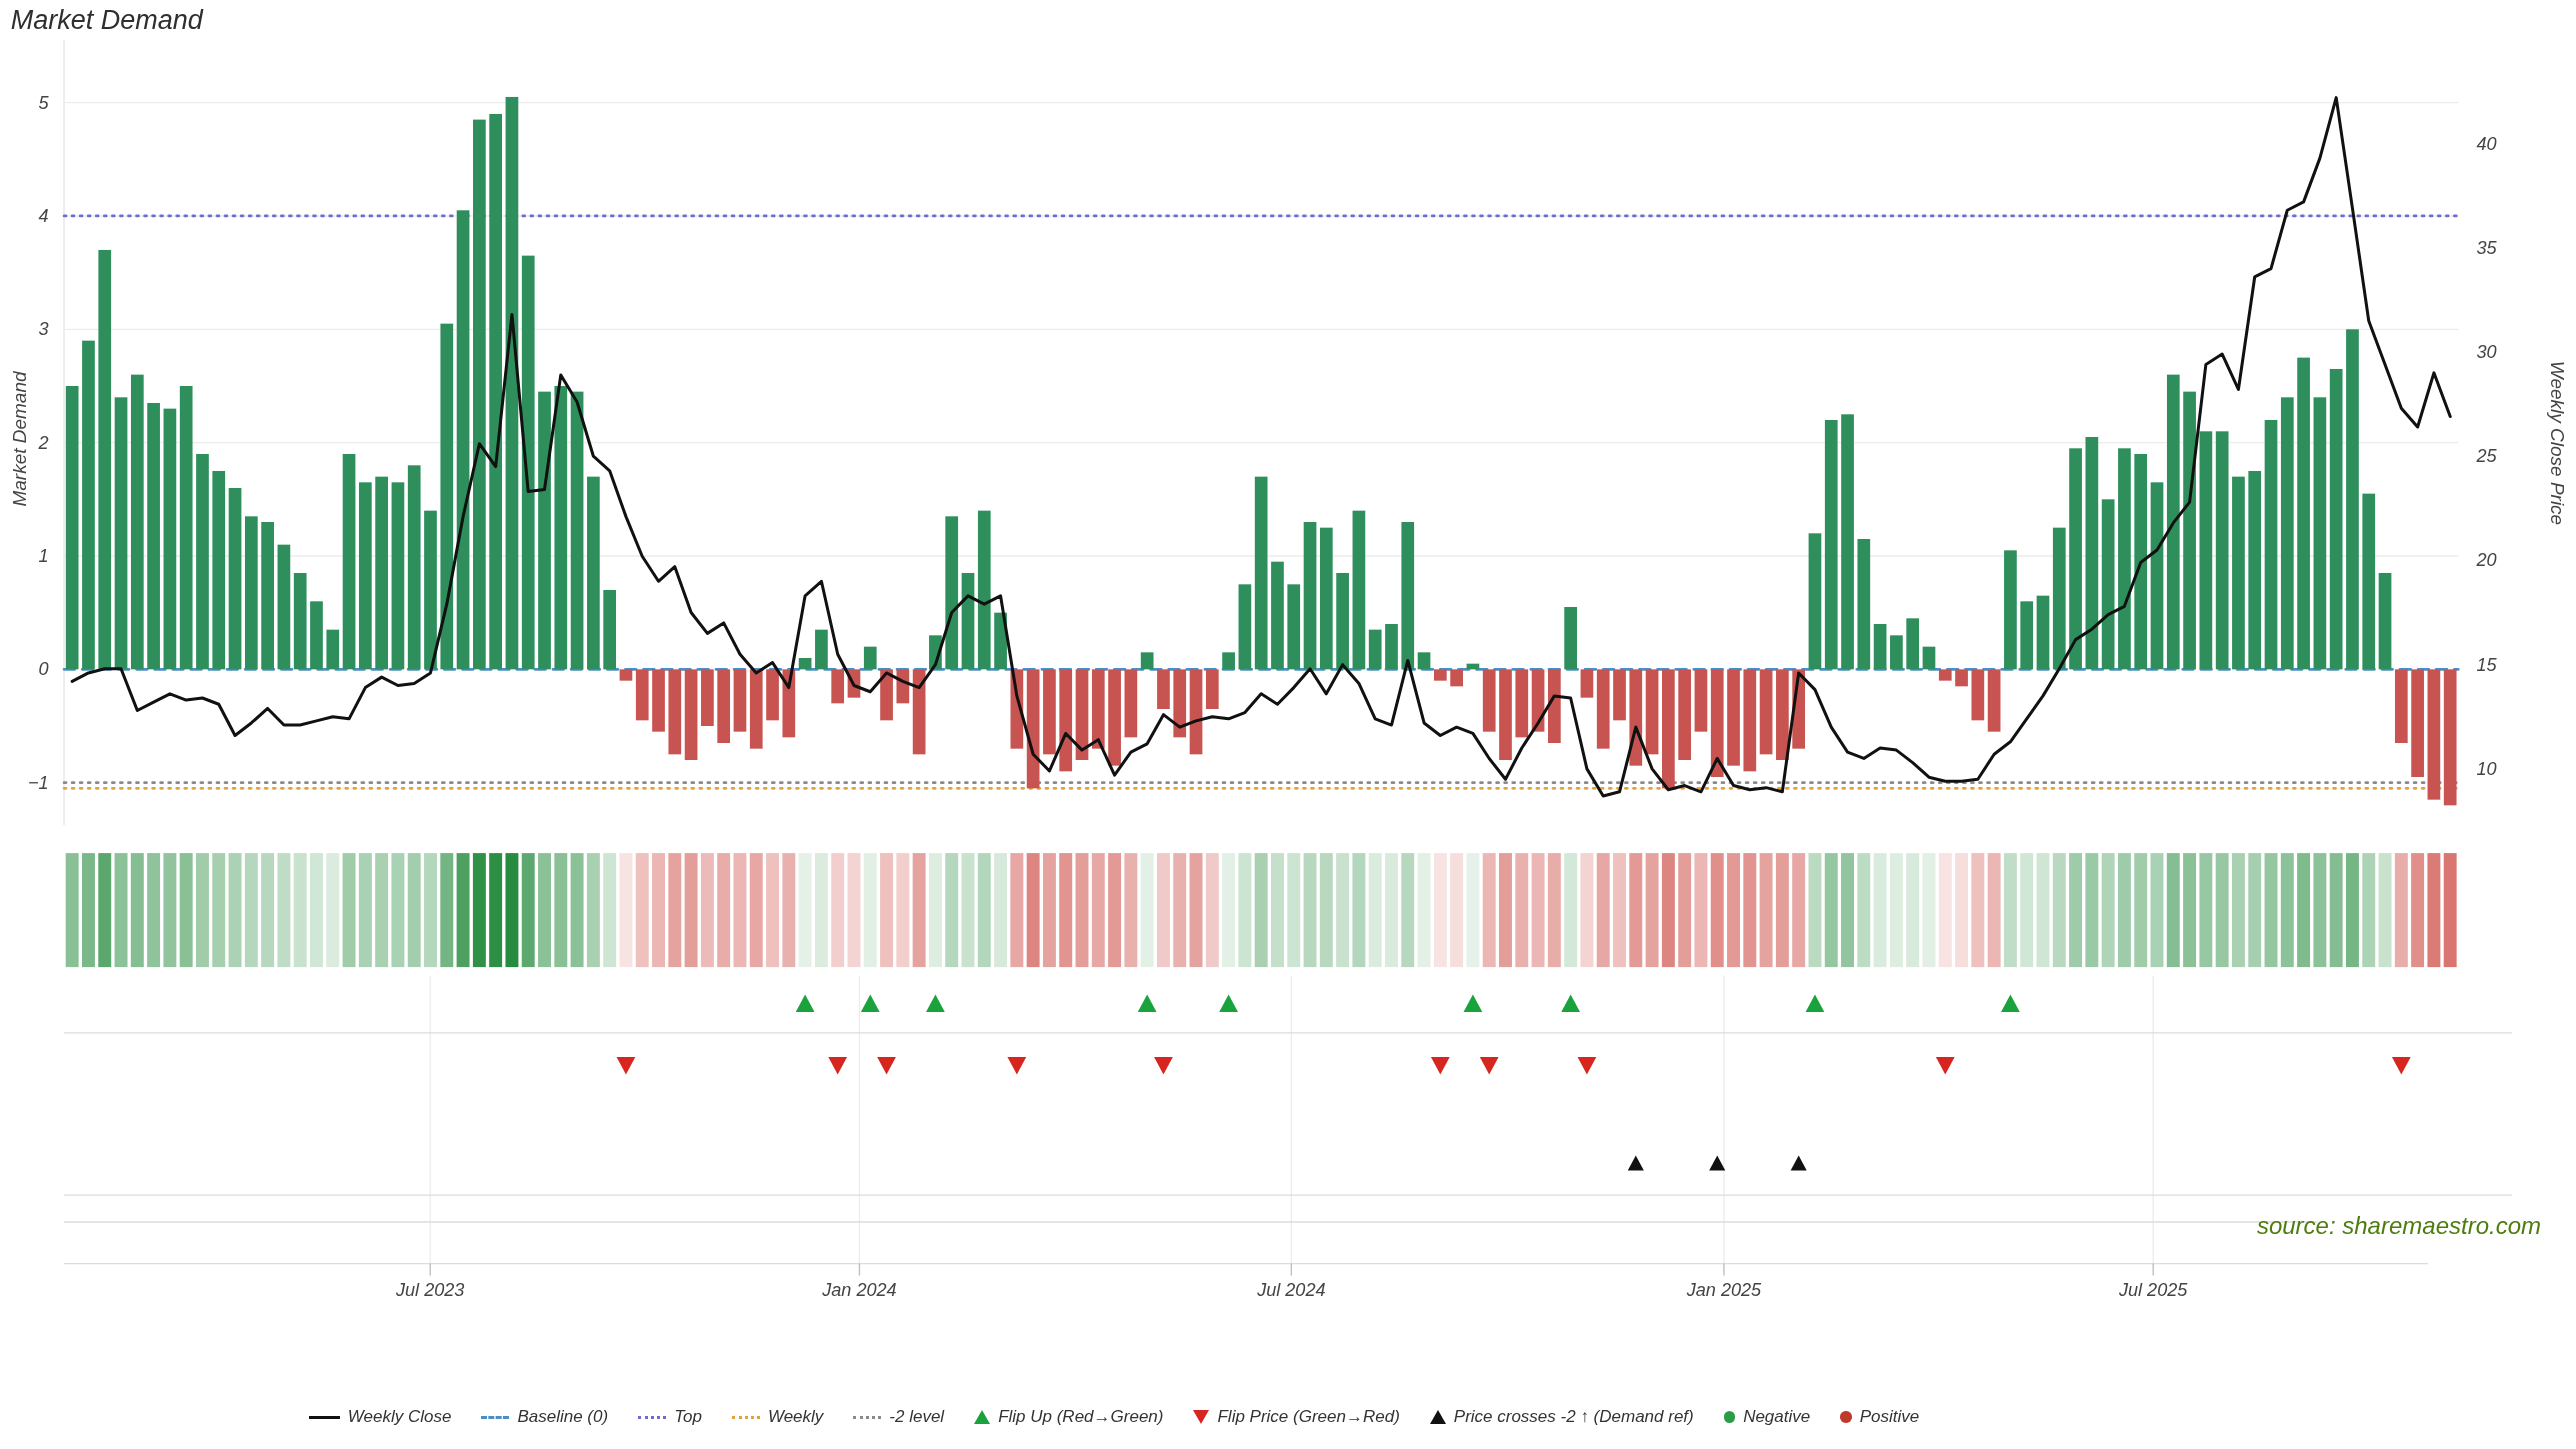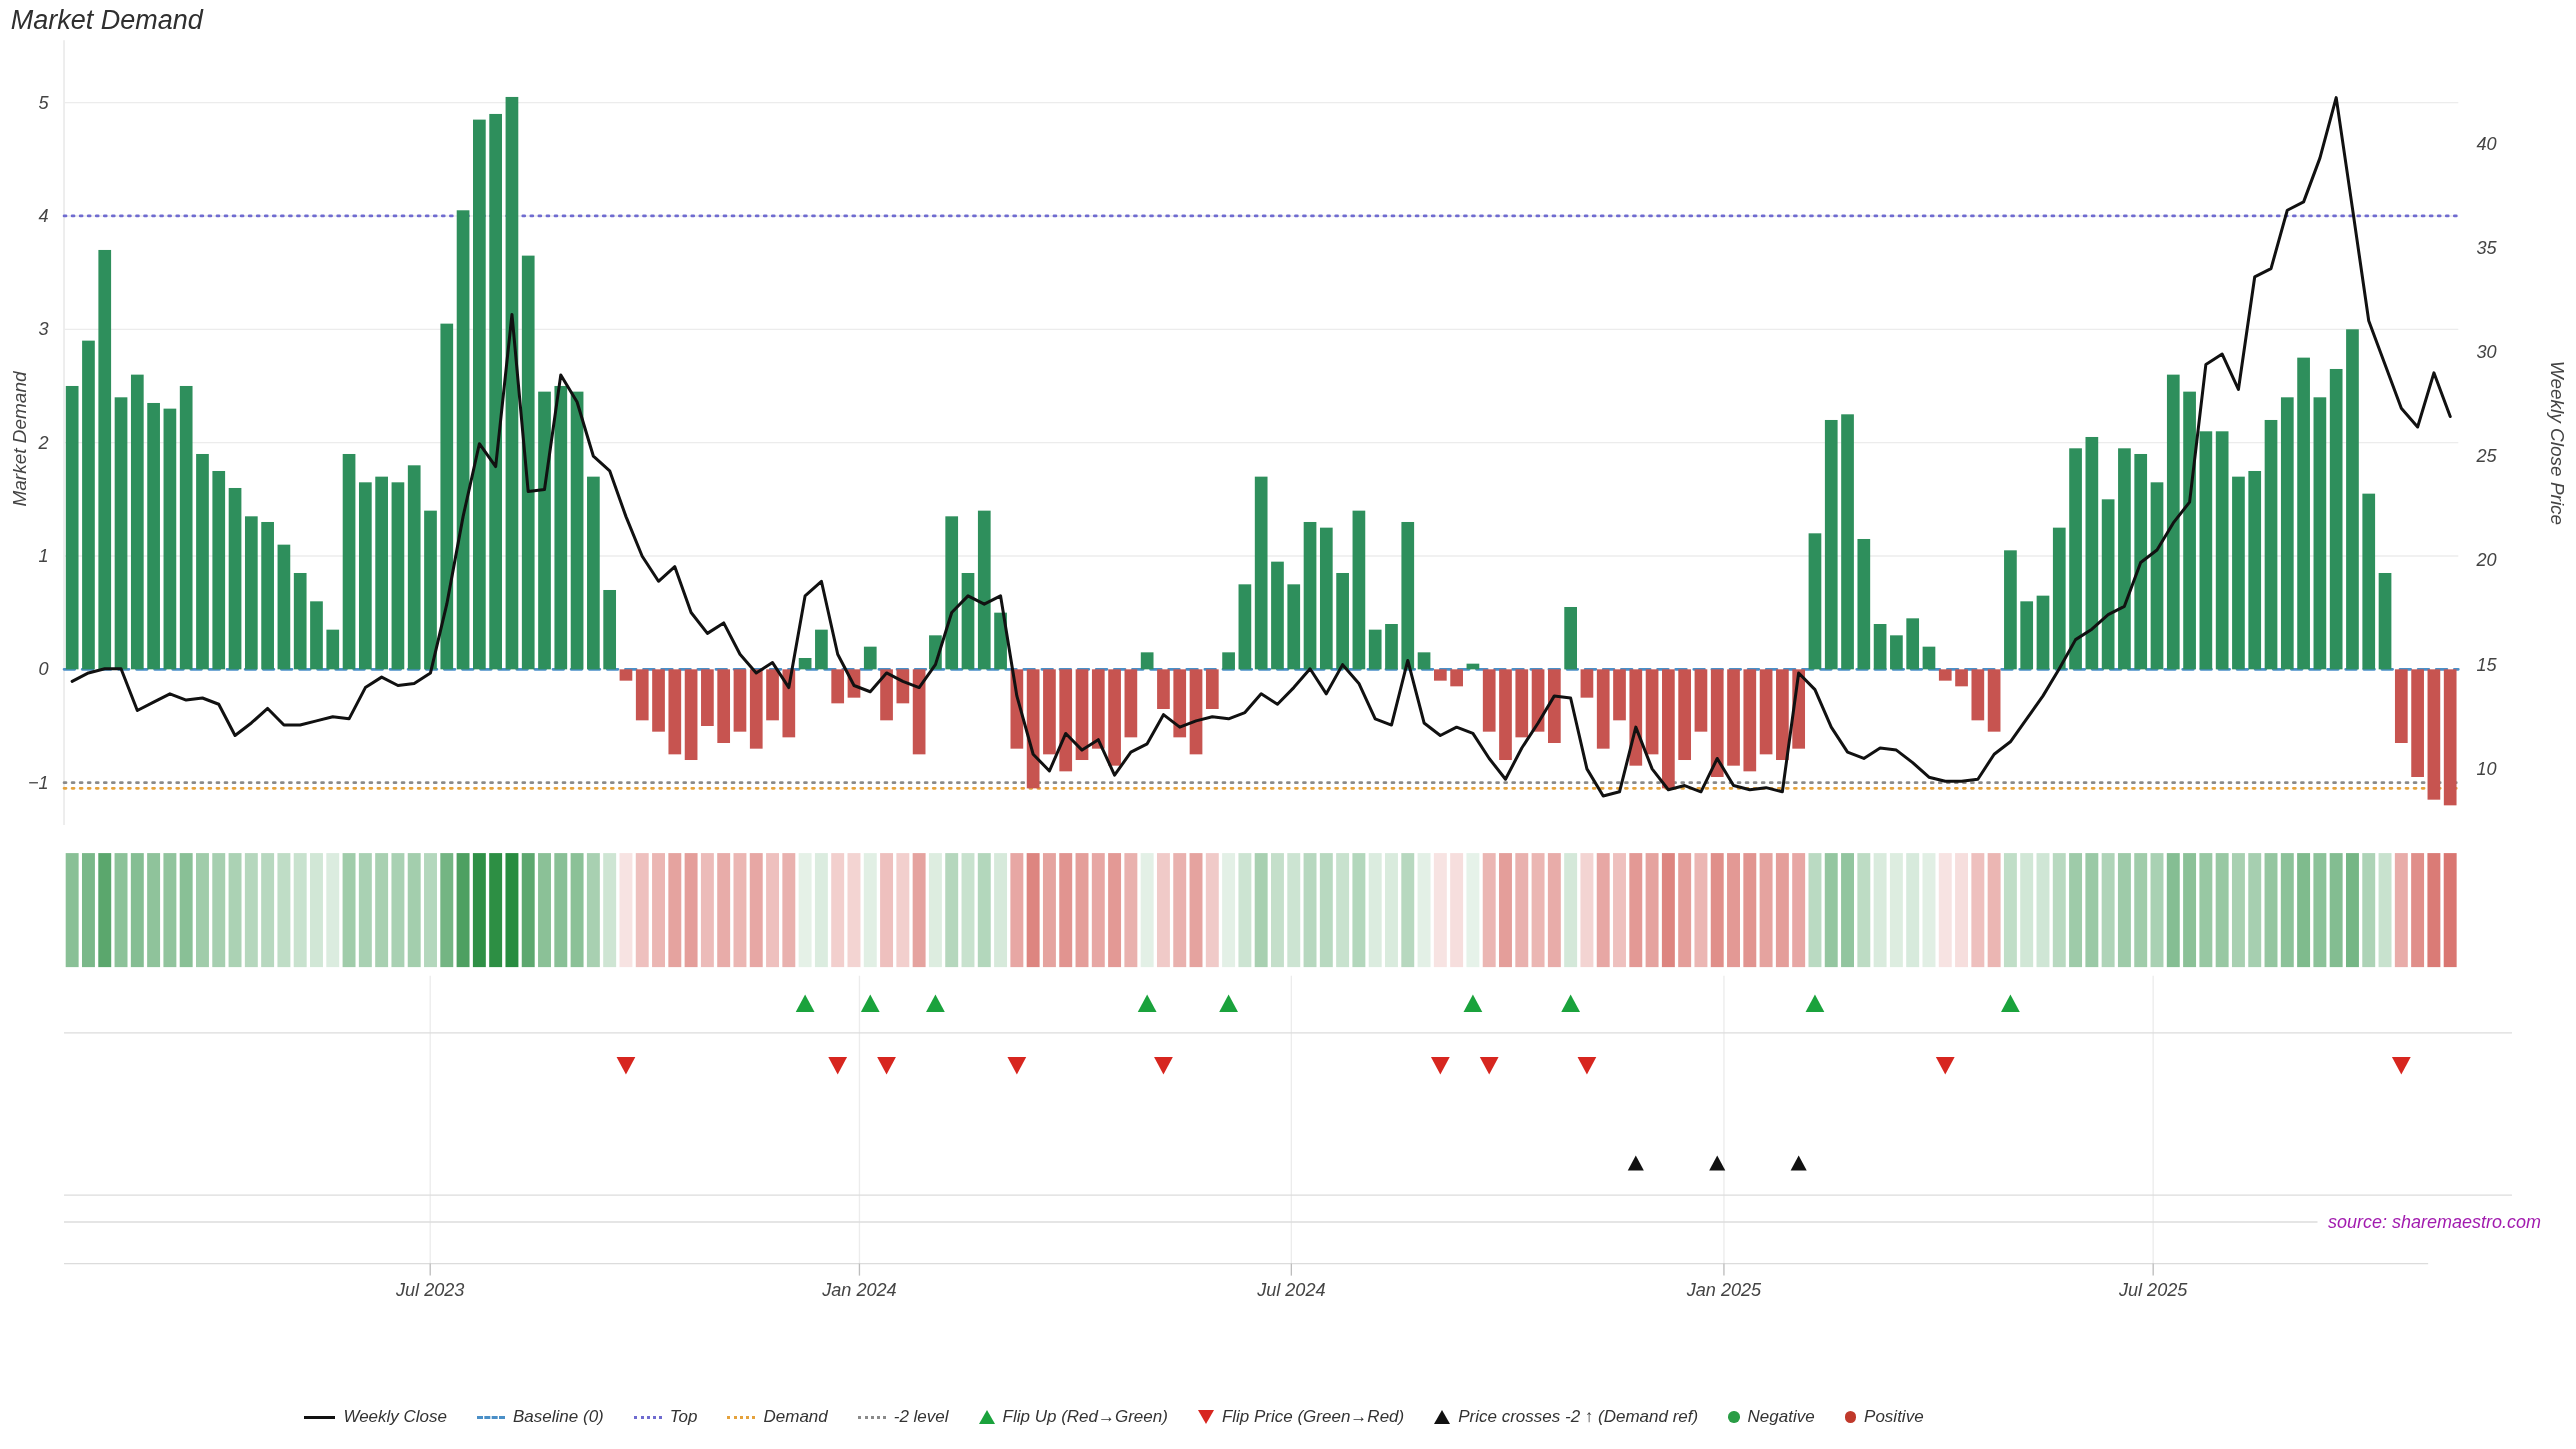--- a/index.html
+++ b/index.html
@@ -3,21 +3,21 @@
 <meta charset="utf-8">
 <style>
   html,body{margin:0;padding:0;background:#fff;}
   .canvas{position:relative;width:2576px;height:1449px;background:#fff;overflow:hidden;
           font-family:"Liberation Sans","DejaVu Sans",sans-serif;font-style:italic;}
   .chart-title{position:absolute;left:10.7px;top:5.4px;font-size:27px;color:#2f2f2f;}
   .y-title-left{position:absolute;left:20px;top:439px;transform:translate(-50%,-50%) rotate(-90deg);
                 white-space:nowrap;font-size:19px;color:#444;}
   .y-title-right{position:absolute;left:2557px;top:443px;transform:translate(-50%,-50%) rotate(90deg);
                  white-space:nowrap;font-size:19px;color:#444;}
-  .source-note{position:absolute;right:35px;top:1212px;font-size:18px;color:#a21caf;text-align:center;}
+  .source-note{position:absolute;right:35px;top:1212px;font-size:24px;color:#4d7c0f;text-align:center;}
   .legend{position:absolute;left:0;top:1407px;width:2228px;display:flex;justify-content:center;
           align-items:center;gap:30px;font-size:17px;color:#333;}
   .legend-item{display:flex;align-items:center;gap:8px;white-space:nowrap;cursor:pointer;}
   .g-line{width:31px;height:0;border-top:3.4px solid #111;}
   .g-dash{width:28px;height:0;border-top:3.4px dashed #4a8fc7;}
   .g-dots{width:28px;height:0;border-top:3.4px dotted #8a8a8a;}
   .g-tri-up{width:0;height:0;border-left:8px solid transparent;border-right:8px solid transparent;
             border-bottom:14px solid #1aa23c;}
   .g-tri-down{width:0;height:0;border-left:8px solid transparent;border-right:8px solid transparent;
               border-top:14px solid #d7261f;}
@@ -405,21 +405,21 @@
       <span class="legend-item">
         <span class="g-dash" style="border-top-color: rgb(74, 143, 199);"></span>
         <span>Baseline (0)</span>
       </span>
       <span class="legend-item">
         <span class="g-dots" style="border-top-color: rgb(111, 107, 208);"></span>
         <span>Top</span>
       </span>
       <span class="legend-item">
         <span class="g-dots" style="border-top-color: rgb(229, 162, 60);"></span>
-        <span>Demand</span>
+        <span>Weekly</span>
       </span>
       <span class="legend-item">
         <span class="g-dots" style="border-top-color: rgb(138, 138, 138);"></span>
         <span>-2 level</span>
       </span>
       <span class="legend-item">
         <span class="g-tri-up" style="border-bottom-color: rgb(26, 162, 60);"></span>
         <span>Flip Up (Red→Green)</span>
       </span>
       <span class="legend-item">

